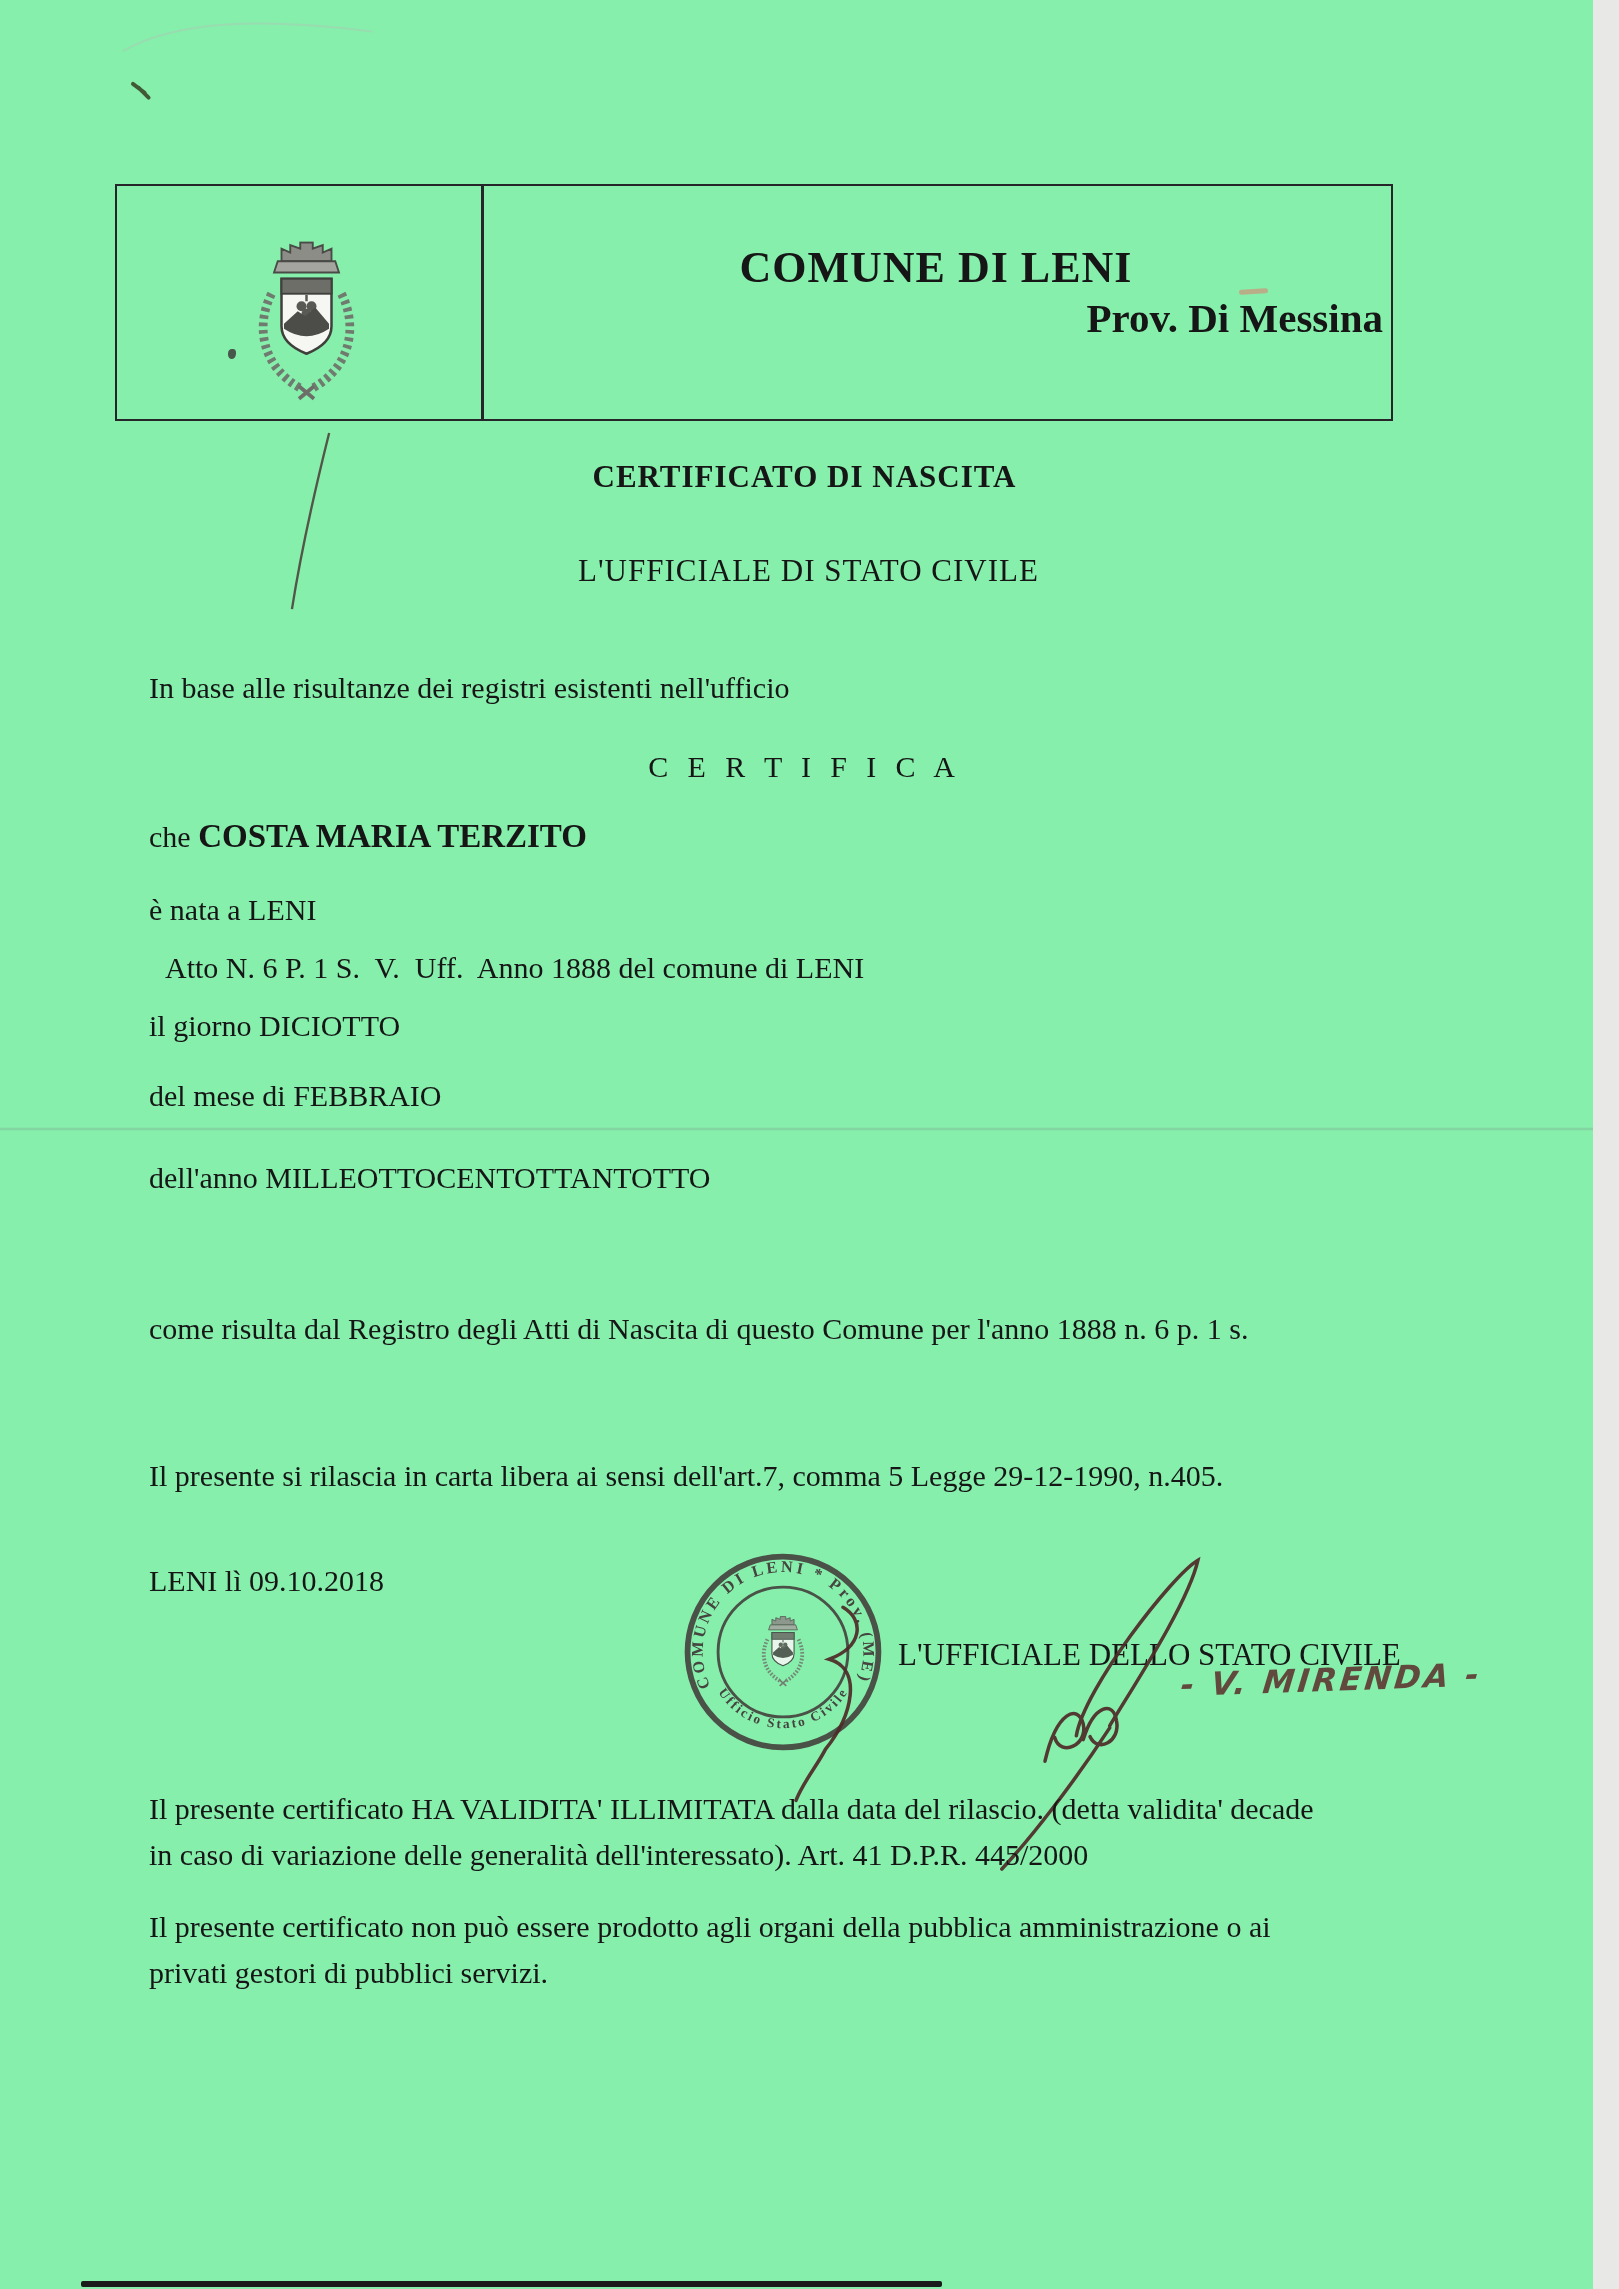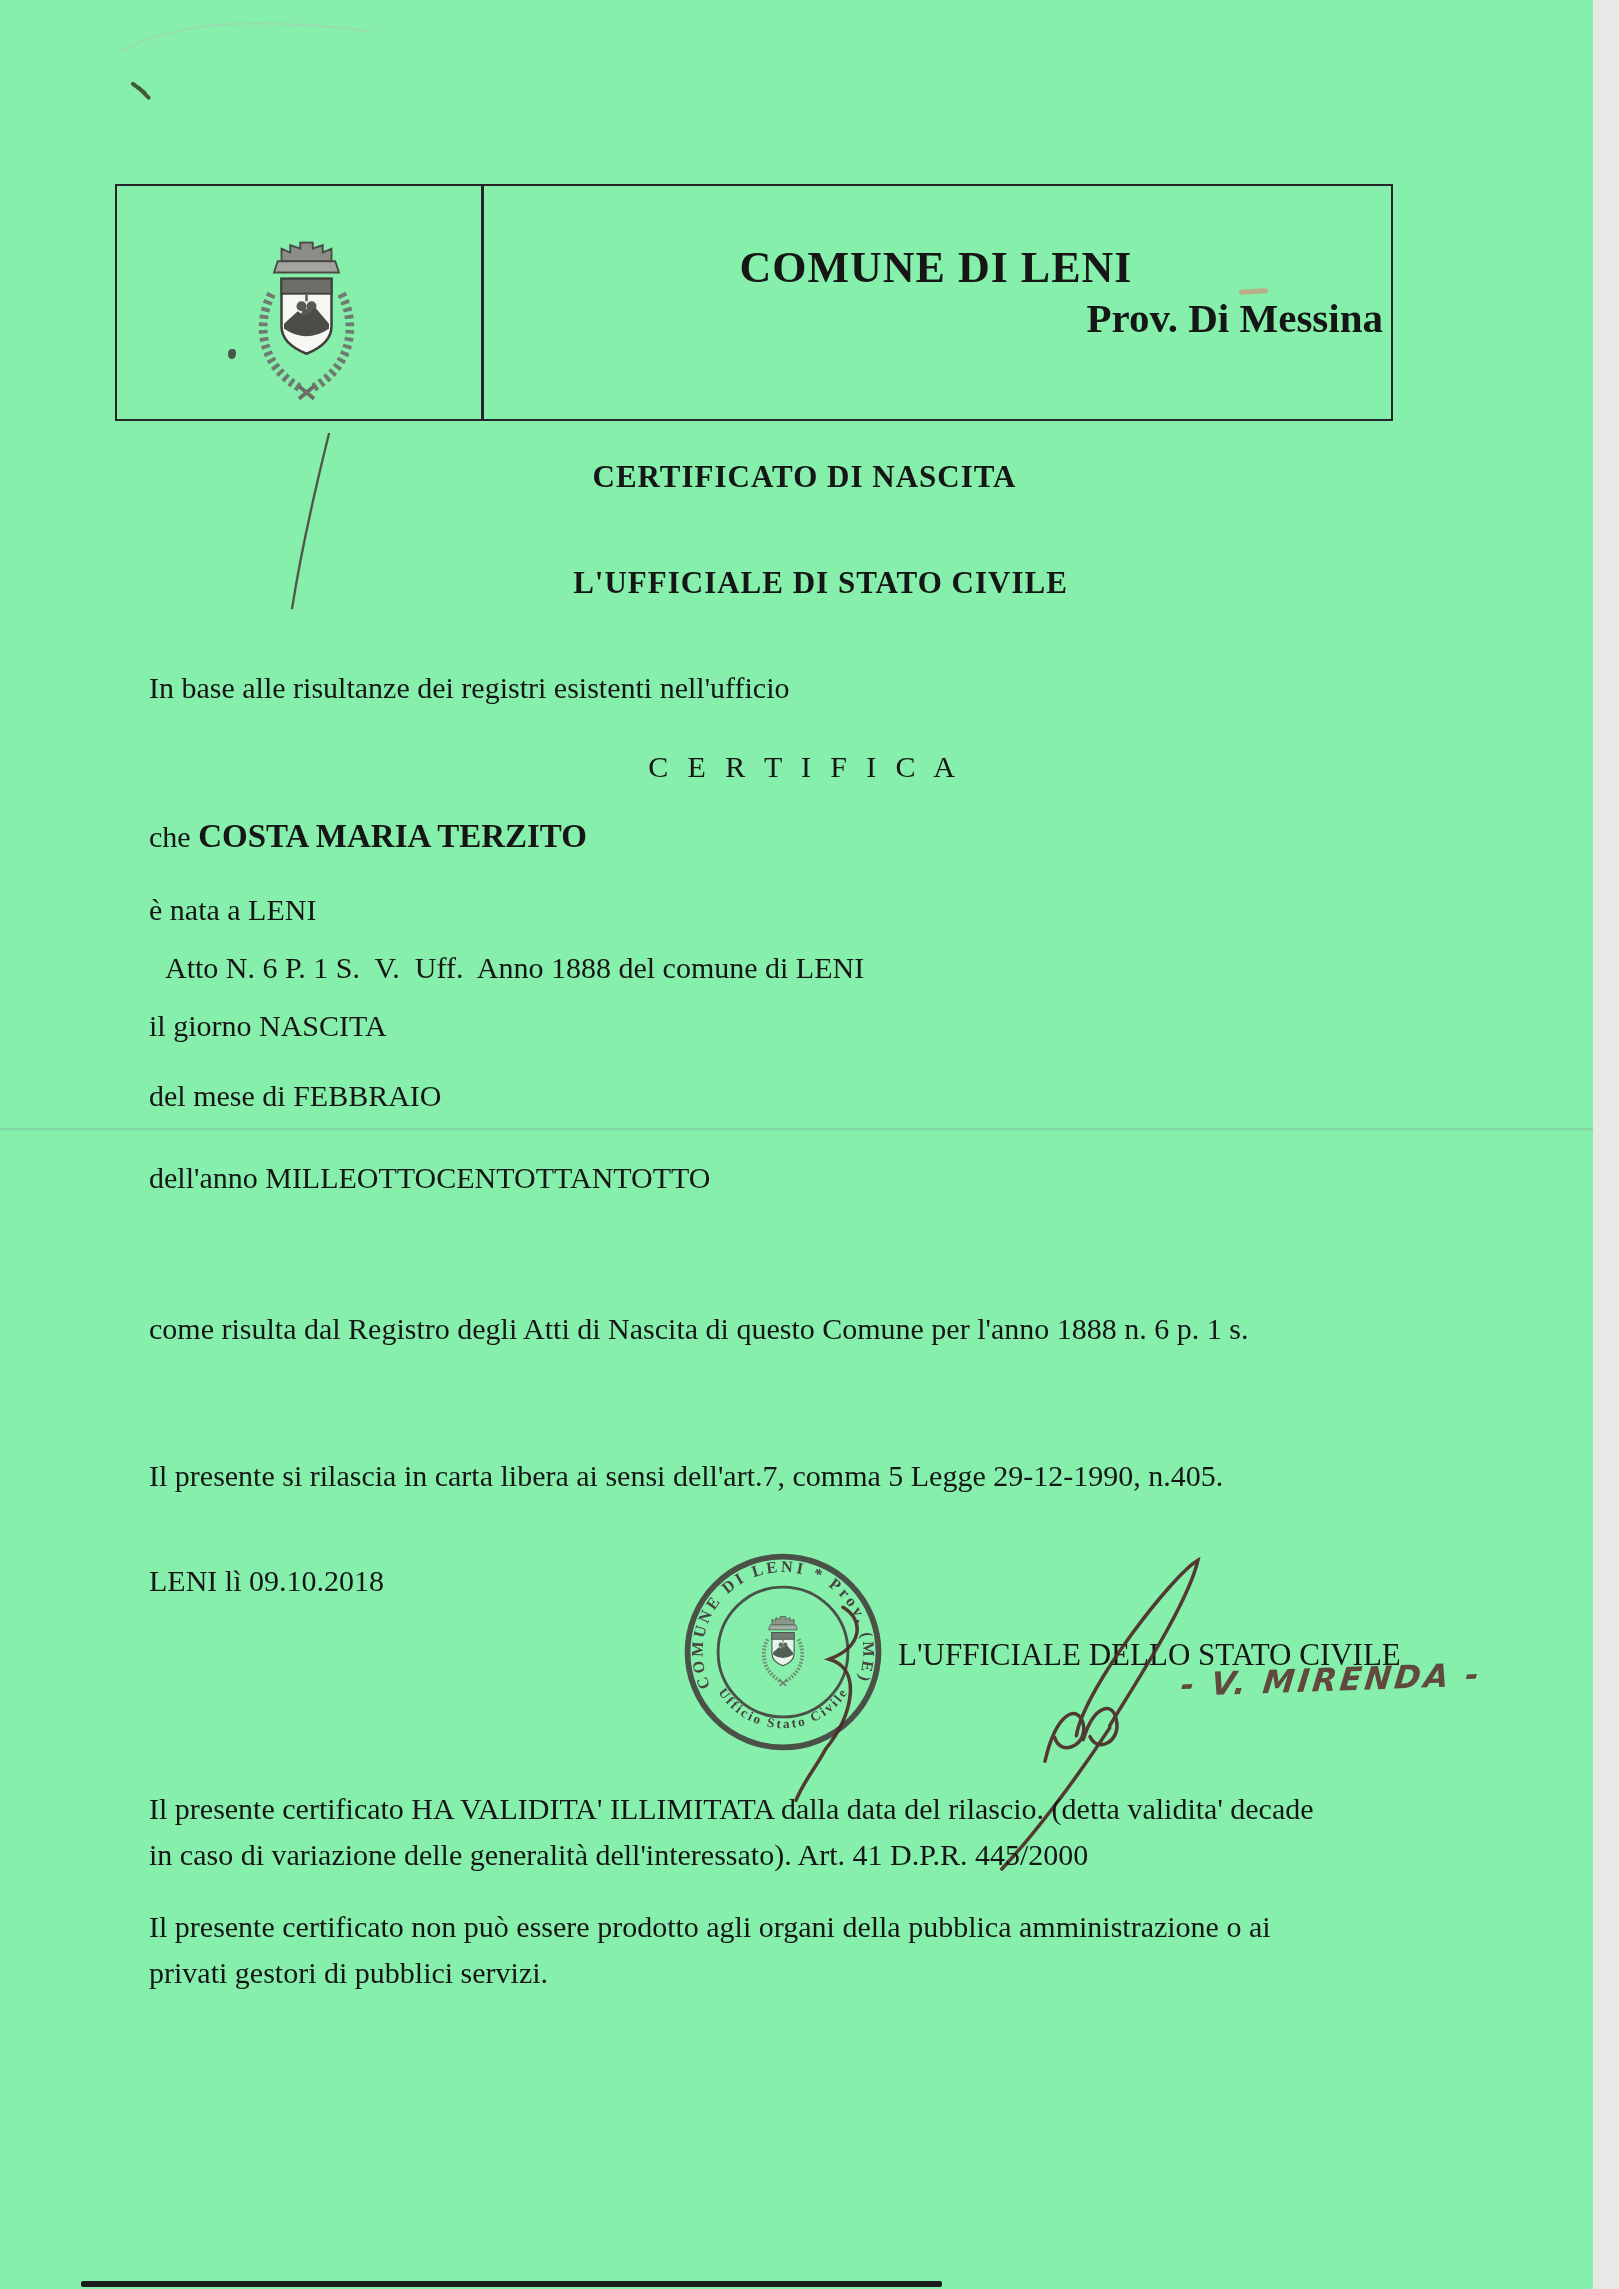--- a/index.html
+++ b/index.html
@@ -97,30 +97,30 @@
   </section>
 
   <div class="abs ink-dot"></div>
   <div class="abs pen-dash"></div>
 
   <svg class="abs" style="left:284px;top:429px" width="59" height="186" viewBox="0 0 60 190">
     <path d="M46,4 C32,60 18,120 8,184" fill="none" stroke="#4a3a36" stroke-width="2.4" opacity="0.85"></path>
   </svg>
 
   <h1 class="abs centered-block title" style="top:459px;margin:0">CERTIFICATO DI NASCITA</h1>
-  <h2 class="abs centered-block subtitle" style="top:549px;margin:16px;font-weight:bold">L'UFFICIALE DI STATO CIVILE</h2>
+  <h2 class="abs centered-block subtitle" style="top:549px;margin:4px;font-weight:normal">L'UFFICIALE DI STATO CIVILE</h2>
 
   <p class="abs line" style="left:149px;top:669px;margin:0">In base alle risultanze dei registri esistenti nell'ufficio</p>
   <p class="abs centered-block line certifica" style="top:748px;margin:0">C E R T I F I C A</p>
 
   <p class="abs line" style="left:149px;top:816px;margin:0"><span>che </span><span class="name-bold">COSTA MARIA TERZITO</span></p>
 
   <p class="abs line" style="left:149px;top:891px;margin:0">è nata a LENI</p>
   <p class="abs line" style="left:149px;top:933px;margin:16px">Atto N. 6 P. 1 S.  V.  Uff.  Anno 1888 del comune di LENI</p>
-  <p class="abs line" style="left:149px;top:1007px;margin:0">il giorno NASCITA</p>
+  <p class="abs line" style="left:149px;top:1007px;margin:0">il giorno DICIOTTO</p>
   <p class="abs line" style="left:149px;top:1077px;margin:0">del mese di FEBBRAIO</p>
 
   <div class="abs fold-crease"></div>
 
   <p class="abs line" style="left:149px;top:1159px;margin:0">dell'anno MILLEOTTOCENTOTTANTOTTO</p>
   <p class="abs line" style="left:149px;top:1310px;margin:0">come risulta dal Registro degli Atti di Nascita di questo Comune per l'anno 1888 n. 6 p. 1 s.</p>
   <p class="abs line" style="left:149px;top:1457px;margin:0">Il presente si rilascia in carta libera ai sensi dell'art.7, comma 5 Legge 29-12-1990, n.405.</p>
   <p class="abs line date-line" style="margin:0">LENI lì 09.10.2018</p>
 
   <svg class="abs" style="left:678px;top:1547px" width="210" height="210" viewBox="0 0 220 220">

